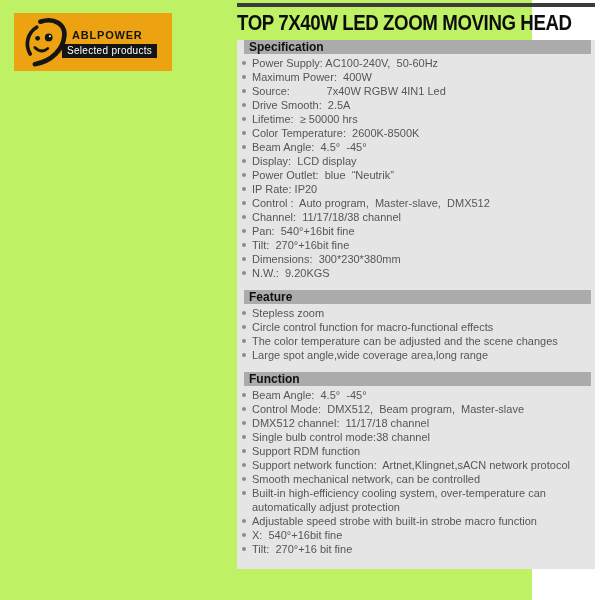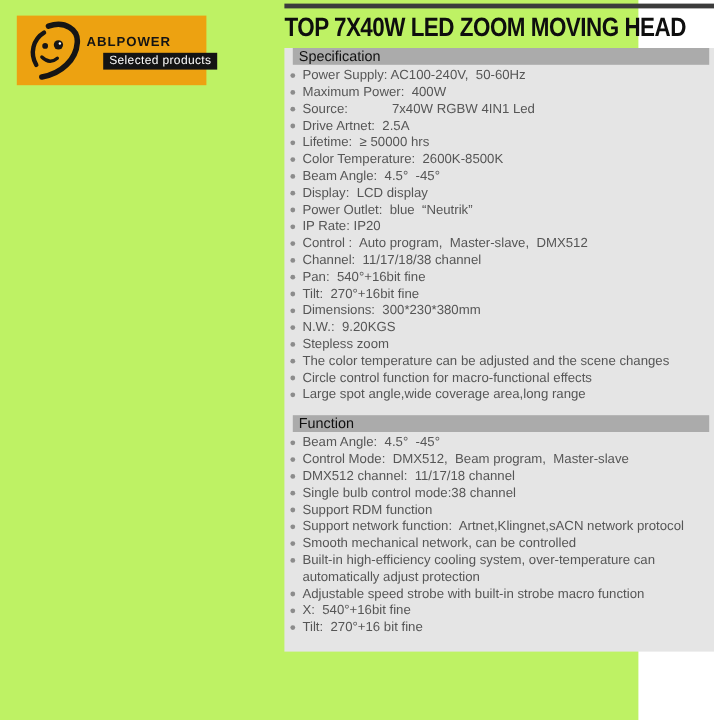--- a/index.html
+++ b/index.html
@@ -6,33 +6,33 @@
   html,body { width:600px; height:600px; background:#ffffff; overflow:hidden;
               font-family:"Liberation Sans", sans-serif; }
   .page { position:relative; width:532px; height:600px; background:#bef264; }
 
   
   .logo { position:absolute; left:14px; top:13px; width:158px; height:58px;
           background:var(--logo-bg,#EDA211); }
   .logo-face { position:absolute; left:7px; top:4px; width:48px; height:50px; }
   .brand { position:absolute; left:58px; top:16px; font-size:11px; font-weight:bold;
            letter-spacing:0.8px; color:#141414; }
-  .tagline { position:absolute; left:72px; top:31px; background:#141414; color:#ffffff;
+  .tagline { position:absolute; left:48px; top:31px; background:#141414; color:#ffffff;
              font-size:10px; padding:1px 5px 2px 5px; letter-spacing:0.3px; white-space:nowrap; }
 
   
   .content { position:absolute; left:237px; top:0; width:358px;border-radius:29px; }
   .top-rule { margin-top:3px; height:4px; background:#3c3c3c; }
   .title { margin-top:3px; font-size:22px; font-weight:bold; color:#0e0e0e;
            letter-spacing:-0.5px; white-space:nowrap;
            transform:scaleX(0.85); transform-origin:left center; line-height:26px; }
   .panel { margin-top:4px; background:var(--panel-bg,#E5E5E5); padding-bottom:13px; }
 
   .sec-head { margin:0 4px 2px 7px; background:var(--head-bg,#ABABAB); color:#101010;
-              font-size:12px; font-weight:normal; line-height:14px; height:14px;
+              font-size:12px; font-weight:bold; line-height:14px; height:14px;
               padding-left:5px; }
   section + section .sec-head { margin-top:10px; }
 
   .row { display:flex; align-items:flex-start; padding-left:5px; }
   .dot { flex:none; width:4px; height:4px; border-radius:50%; background:#8c8c8c;
          margin:5px 6px 0 0; }
   .txt { font-size:11px; line-height:14px; color:var(--body-text,#565656);
          white-space:pre-wrap; }
 </style>
 </head>
@@ -69,21 +69,21 @@
             <div class="row">
               <span class="dot"></span>
               <span class="txt">Maximum Power:  400W</span>
             </div>
             <div class="row">
               <span class="dot"></span>
               <span class="txt">Source:            7x40W RGBW 4IN1 Led</span>
             </div>
             <div class="row">
               <span class="dot"></span>
-              <span class="txt">Drive Artnet:  2.5A</span>
+              <span class="txt">Drive Smooth:  2.5A</span>
             </div>
             <div class="row">
               <span class="dot"></span>
               <span class="txt">Lifetime:  ≥ 50000 hrs</span>
             </div>
             <div class="row">
               <span class="dot"></span>
               <span class="txt">Color Temperature:  2600K-8500K</span>
             </div>
             <div class="row">
@@ -123,32 +123,33 @@
               <span class="txt">Dimensions:  300*230*380mm</span>
             </div>
             <div class="row">
               <span class="dot"></span>
               <span class="txt">N.W.:  9.20KGS</span>
             </div>
           </div>
       </section>
 
       <section>
+        <div class="sec-head">Feature</div>
         <div class="list">
             <div class="row">
               <span class="dot"></span>
               <span class="txt">Stepless zoom</span>
             </div>
             <div class="row">
               <span class="dot"></span>
+              <span class="txt">Circle control function for macro-functional effects</span>
+            </div>
+            <div class="row">
+              <span class="dot"></span>
               <span class="txt">The color temperature can be adjusted and the scene changes</span>
-            </div>
-            <div class="row">
-              <span class="dot"></span>
-              <span class="txt">Circle control function for macro-functional effects</span>
             </div>
             <div class="row">
               <span class="dot"></span>
               <span class="txt">Large spot angle,wide coverage area,long range</span>
             </div>
           </div>
       </section>
 
       <section>
         <div class="sec-head">Function</div>

